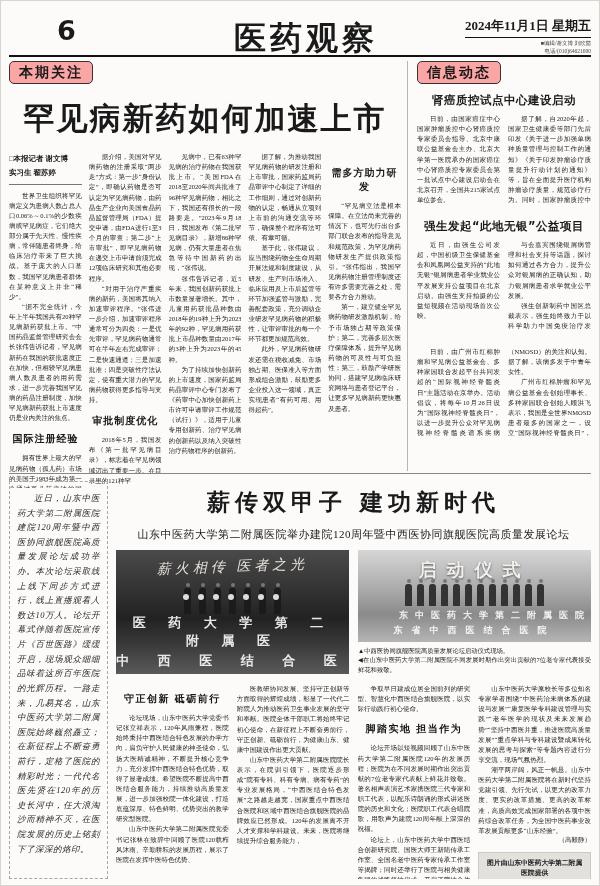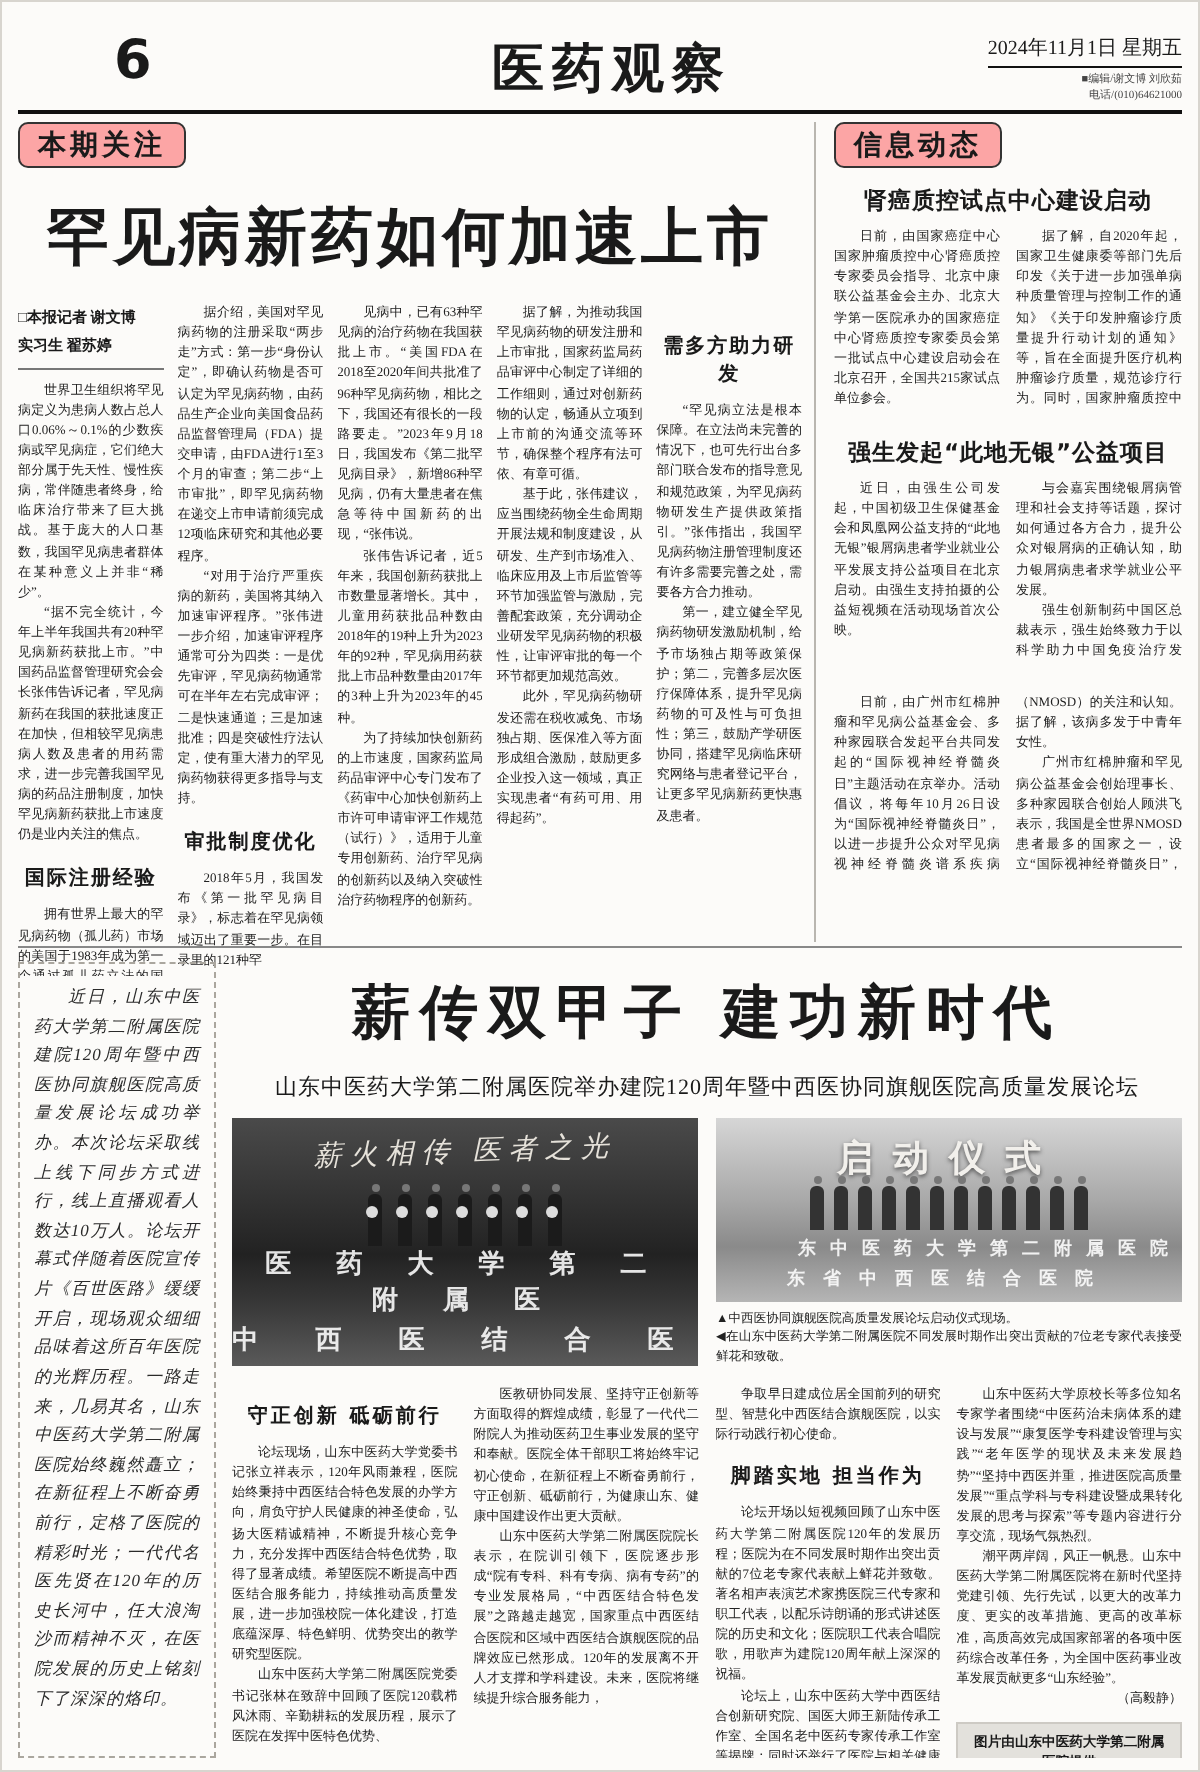--- a/index.html
+++ b/index.html
@@ -10,23 +10,23 @@
 
   
   .hdr { position:absolute; top:12px; left:8px; right:8px; height:40px; }
   .pageno { position:absolute; left:48px; top:2px; font-family:"DejaVu Sans",sans-serif;
             font-size:27px; font-weight:900; }
   .mast { position:absolute; left:76px; top:0; width:92px; }
   .logo-cn { font-size:20px; font-weight:bold; font-style:italic; letter-spacing:3px; }
   .logo-en { margin-top:1px; background:#111; color:#fff; font-family:"DejaVu Sans",sans-serif;
              font-size:6.5px; font-weight:bold; letter-spacing:3px; text-align:center; padding:1.5px 0; }
   .secttl { position:absolute; left:12px; right:0; top:4px; text-align:center;
-            font-size:26px; font-weight:900; letter-spacing:4px; font-family:"DejaVu Sans",sans-serif; }
+            font-size:32px; font-weight:900; letter-spacing:4px; font-family:"DejaVu Sans",sans-serif; }
   .dateblk { position:absolute; right:0; top:4px; text-align:right; }
-  .dateline { font-size:10px; font-weight:normal; border-bottom:1.5px solid #111; padding-bottom:2px; }
+  .dateline { font-size:13px; font-weight:bold; border-bottom:1.5px solid #111; padding-bottom:2px; }
   .tinyline { font-size:5.5px; color:#444; margin-top:1.5px; }
   .hdr-rule { position:absolute; top:54px; left:8px; right:8px; border-top:2px solid #111; }
 
   
   .tag { display:inline-block; border:1.2px solid #333; border-radius:5px;
          font-size:14px; font-weight:bold; padding:1.5px 9px; letter-spacing:2px;
          background:#fca5a5; }
 
   
   .top { position:absolute; top:60px; left:8px; right:8px; height:410px; display:flex; }
@@ -55,21 +55,21 @@
 
   .mid-rule { position:absolute; top:472px; left:8px; right:8px; border-top:1px solid #888; }
 
   
   .feature { position:absolute; top:480px; left:8px; right:8px; bottom:6px; display:flex; gap:8px; }
   .intro-box { width:99px; border:1px dashed #aaa69e; padding:9px 7px; }
   .intro-box p { font-size:8.5px; line-height:1.72; text-align:justify; text-indent:2em;
                  font-style:italic; color:#2a2a2a; letter-spacing:0.5px; }
   .fmain { flex:1; display:flex; flex-direction:column; }
   .fmain h1 { text-align:center; font-family:"DejaVu Sans",sans-serif; font-weight:900;
-              font-size:29px; letter-spacing:5px; margin-top:6px; }
+              font-size:23px; letter-spacing:5px; margin-top:6px; }
   .fsub { text-align:center; font-size:11px; margin:9px 0 8px; letter-spacing:0.5px; }
 
   .photos { display:flex; gap:9px; height:124px; }
   .ph { position:relative; overflow:hidden; }
   .ph-left { flex:1; height:100%; background:linear-gradient(180deg,#4a4a4a 0%,#222 55%,#383838 75%,#5a5a5a 100%); }
   .ph-right-wrap { flex:1; display:flex; flex-direction:column; }
   .ph-right { height:92px; background:linear-gradient(180deg,#d6d6d6 0%,#a8a8a8 45%,#8a8a8a 70%,#b5b5b5 100%); }
   .callig { position:absolute; top:8px; left:0; right:0; text-align:center; color:#e6e2da;
             font-style:italic; font-size:14px; letter-spacing:4px; transform:rotate(-2deg); }
   .figrow { position:absolute; left:0; right:0; display:flex; justify-content:center; gap:8px; }

